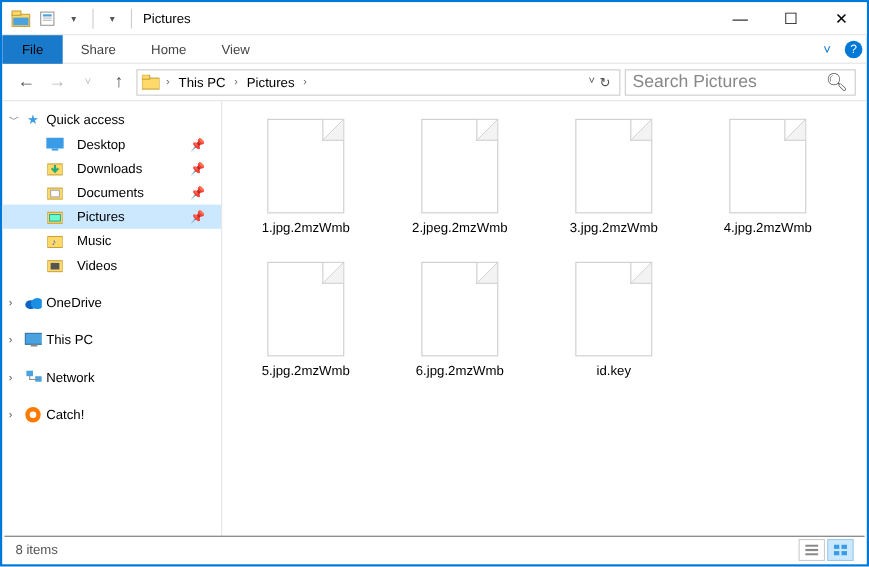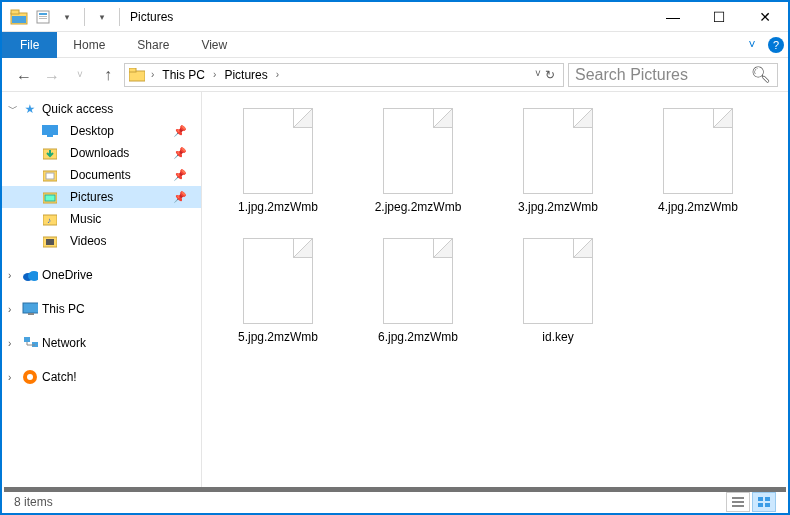--- a/index.html
+++ b/index.html
@@ -7,21 +7,21 @@
 
 .titlebar { height: 30px; display: flex; align-items: center; background: #fff; border-bottom: 1px solid #e5e5e5; }
 .titlebar .qat { display: flex; align-items: center; gap: 2px; padding: 0 6px; }
 .titlebar .qat-icon { width: 22px; height: 22px; display:flex; align-items:center; justify-content:center; }
 .titlebar .divider { width:1px; height:18px; background:#ccc; margin:0 4px; }
 .titlebar .title { font-size: 12px; color:#000; padding-left:6px; flex:1; }
 .titlebar .winbtns { display:flex; }
 .titlebar .winbtn { width:46px; height:30px; display:flex; align-items:center; justify-content:center; color:#000; font-size:14px; }
 
 .ribbon { height:26px; display:flex; align-items:center; border-bottom:1px solid #e5e5e5; }
-.ribbon .filetab { background:#1979ca; color:#ffffff; font-size:12px; height:26px; display:flex; align-items:center; padding:0 18px; }
+.ribbon .filetab { background:#1979ca; color:#000000; font-size:12px; height:26px; display:flex; align-items:center; padding:0 18px; }
 .ribbon .tab { font-size:12px; color:#444; padding:0 16px; height:26px; display:flex; align-items:center; }
 .ribbon .spacer { flex:1; }
 .ribbon .ribbtn { width:24px; height:24px; display:flex; align-items:center; justify-content:center; color:#0078d7; font-size:12px; margin-right:4px; }
 
 .addressbar { height:34px; display:flex; align-items:center; gap:4px; padding:0 10px; border-bottom:1px solid #e5e5e5; }
 .navbtn { width:24px; height:24px; display:flex; align-items:center; justify-content:center; color:#555; font-size:16px; }
 .navbtn.disabled { color:#bbb; }
 .breadcrumb { flex:1; height:24px; border:1px solid #ccc; display:flex; align-items:center; padding:0 4px; font-size:12px; color:#000; gap:2px; }
 .breadcrumb .sep { color:#666; font-size:10px; padding:0 4px; }
 .breadcrumb .bc-item { padding:0 2px; }
@@ -40,21 +40,21 @@
 
 .filegrid { flex:1; padding:10px 6px; display:flex; flex-wrap:wrap; align-content:flex-start; }
 .file { width:140px; height:130px; display:flex; flex-direction:column; align-items:center; justify-content:flex-start; gap:6px; padding-top:6px; }
 .file-icon { width:70px; height:86px; background:#fff; border:1px solid #ccc; position:relative; }
 .file-icon.blank::after { content:""; position:absolute; top:0; right:0; width:18px; height:18px; background:linear-gradient(135deg, #fff 0 48%, #ccc 50%, #f3f3f3 52% 100%); border-left:1px solid #ccc; border-bottom:1px solid #ccc; }
 .file-icon.text { padding:10px 8px; display:flex; flex-direction:column; gap:4px; }
 .file-icon.text .line { height:2px; background:#8aa4c0; }
 .file-icon.text::after { content:""; position:absolute; top:0; right:0; width:18px; height:18px; background:linear-gradient(135deg, #fff 0 48%, #ccc 50%, #f3f3f3 52% 100%); border-left:1px solid #ccc; border-bottom:1px solid #ccc; }
 .file-label { font-size:12px; color:#000; text-align:right; max-width:130px; word-break:break-all; }
 
-.statusbar { position:absolute; bottom:2px; left:2px; right:2px; height:24px; border-top:5px solid #737373; display:flex; align-items:center; padding:0 10px; font-size:12px; color:#555; background:#fff; }
+.statusbar { position:absolute; bottom:2px; left:2px; right:2px; height:24px; border-top:1px solid #737373; display:flex; align-items:center; padding:0 10px; font-size:12px; color:#555; background:#fff; }
 .statusbar .viewbtns { margin-left:auto; display:flex; gap:2px; }
 .viewbtn { width:24px; height:20px; border:1px solid #ccc; display:flex; align-items:center; justify-content:center; font-size:11px; }
 .viewbtn.active { background:#cce8ff; border-color:#99caef; }
 
 .ico { width:16px; height:16px; display:inline-flex; align-items:center; justify-content:center; }
 </style>
 </head>
 <body>
 
 <div class="titlebar">
@@ -82,22 +82,22 @@
   <div class="title">Pictures</div>
   <div class="winbtns">
     <div class="winbtn">—</div>
     <div class="winbtn">☐</div>
     <div class="winbtn">✕</div>
   </div>
 </div>
 
 <div class="ribbon">
   <div class="filetab">File</div>
+  <div class="tab">Share</div>
   <div class="tab">Home</div>
-  <div class="tab">Share</div>
   <div class="tab">View</div>
   <div class="spacer"></div>
   <div class="ribbtn">˅</div>
   <div class="ribbtn" style="background:#0078d7;color:#fff;border-radius:50%;width:16px;height:16px;font-size:11px;">?</div>
 </div>
 
 <div class="addressbar">
   <div class="navbtn">←</div>
   <div class="navbtn disabled">→</div>
   <div class="navbtn disabled" style="font-size:10px;">˅</div>

